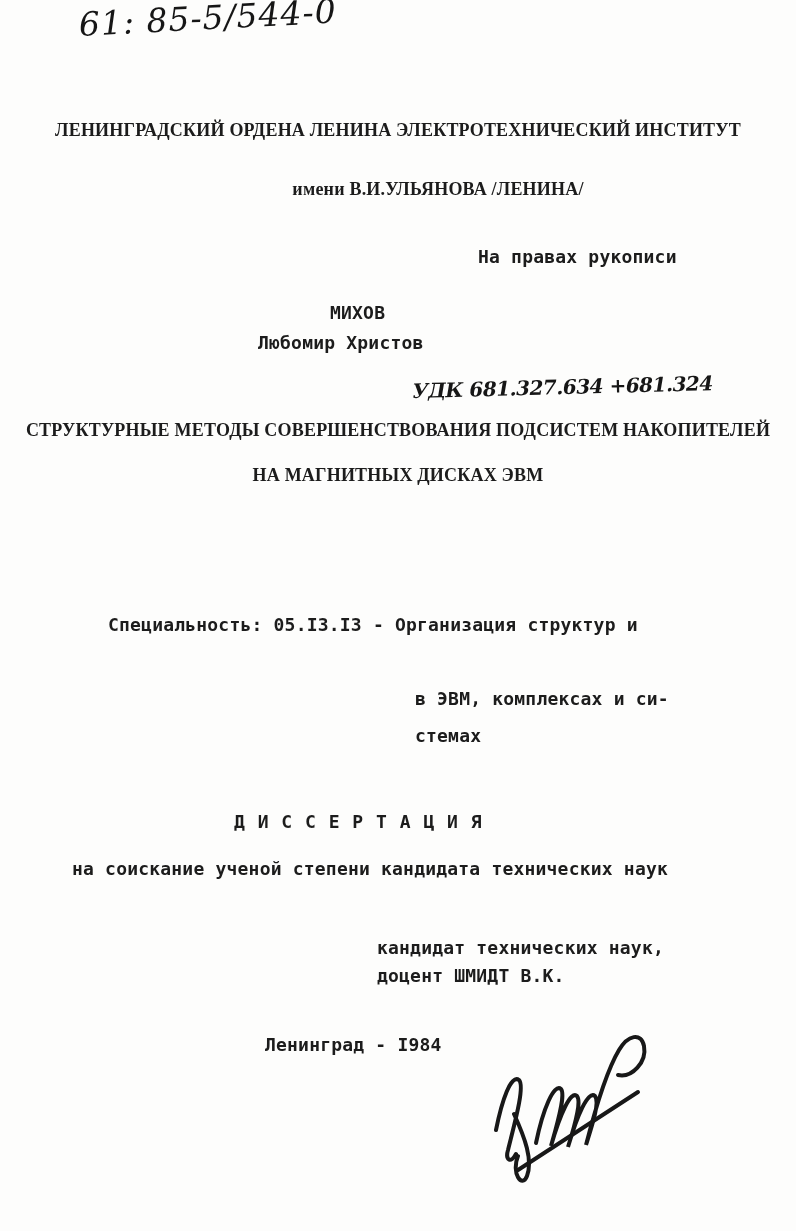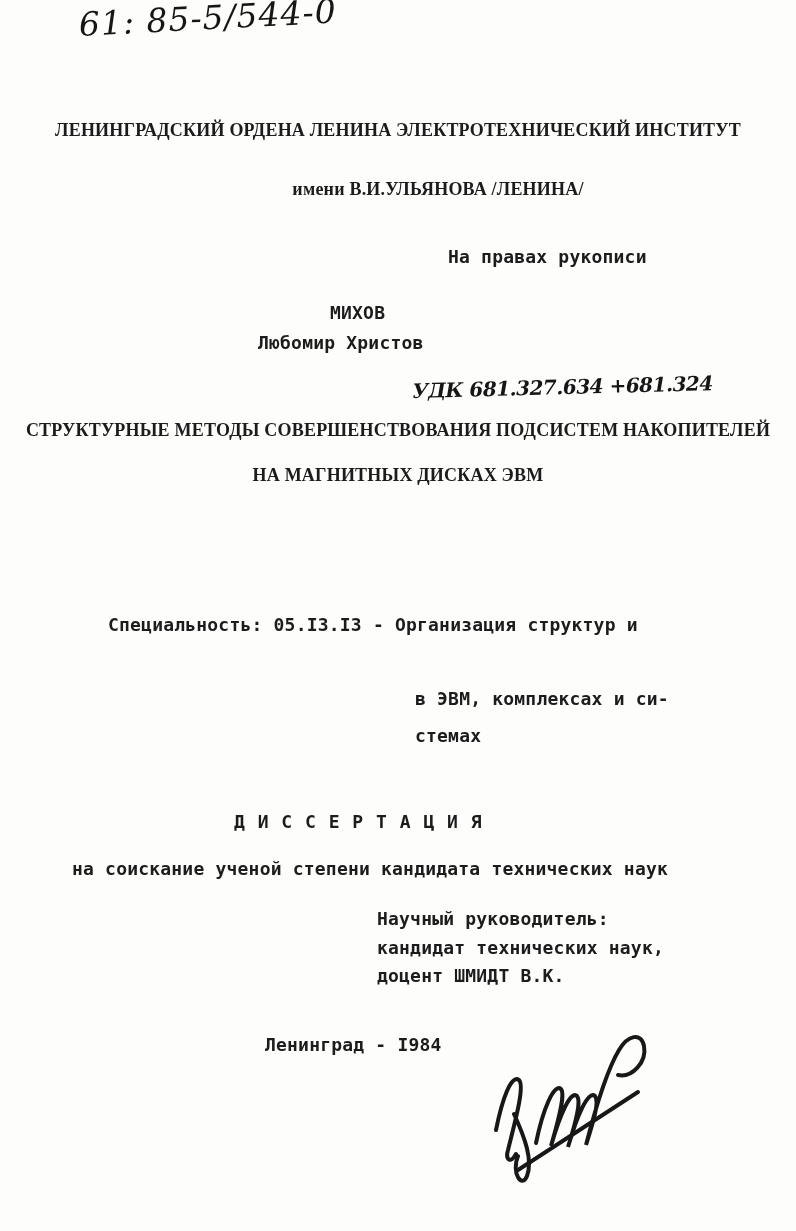--- a/index.html
+++ b/index.html
@@ -69,21 +69,21 @@
 <body>
 
 <div class="page">
 
   <div class="hand catalog">61: 85-5/544-0</div>
 
   <div class="tw center" style="top:121px;">ЛЕНИНГРАДСКИЙ ОРДЕНА ЛЕНИНА ЭЛЕКТРОТЕХНИЧЕСКИЙ ИНСТИТУТ</div>
 
   <div class="tw center" style="top:180px;padding-left:40px;">имени В.И.УЛЬЯНОВА /ЛЕНИНА/</div>
 
-  <div class="tw" style="top:248px; left:448px;">На правах рукописи</div>
+  <div class="tw" style="top:248px; left:478px;">На правах рукописи</div>
 
   <div class="tw" style="top:304px; left:322px;padding-left:8px;">МИХОВ</div>
 
   <div class="tw" style="top:334px; left:258px;">Любомир Христов</div>
 
   <div class="hand udk">УДК 681.327.634 +681.324</div>
 
   <div class="tw center" style="top:421px;">СТРУКТУРНЫЕ МЕТОДЫ СОВЕРШЕНСТВОВАНИЯ ПОДСИСТЕМ НАКОПИТЕЛЕЙ</div>
 
   <div class="tw center" style="top:466px;">НА МАГНИТНЫХ ДИСКАХ ЭВМ</div>
@@ -92,21 +92,20 @@
 
 
   <div class="tw" style="top:690px; left:415px;">в ЭВМ, комплексах и си-</div>
 
   <div class="tw" style="top:727px; left:415px;">стемах</div>
 
   <div class="tw" style="top:813px; left:234px; letter-spacing:1px;">Д И С С Е Р Т А Ц И Я</div>
 
   <div class="tw" style="top:860px; left:72px;">на соискание ученой степени кандидата технических наук</div>
 
-  <div class="tw" style="top:910px; left:377px;">Научный руководитель:</div>
 
   <div class="tw" style="top:939px; left:377px;">кандидат технических наук,</div>
 
   <div class="tw" style="top:967px; left:377px;">доцент ШМИДТ В.К.</div>
 
   <div class="tw" style="top:1036px; left:265px;">Ленинград - I984</div>
 
   <svg class="signature" viewBox="0 0 205 190" xmlns="http://www.w3.org/2000/svg">
     <g fill="none" stroke="#181818" stroke-width="4" stroke-linecap="round">
       <path d="M18,122 C24,92 33,66 41,72 C47,78 37,114 30,142 C27,152 33,156 38,146

